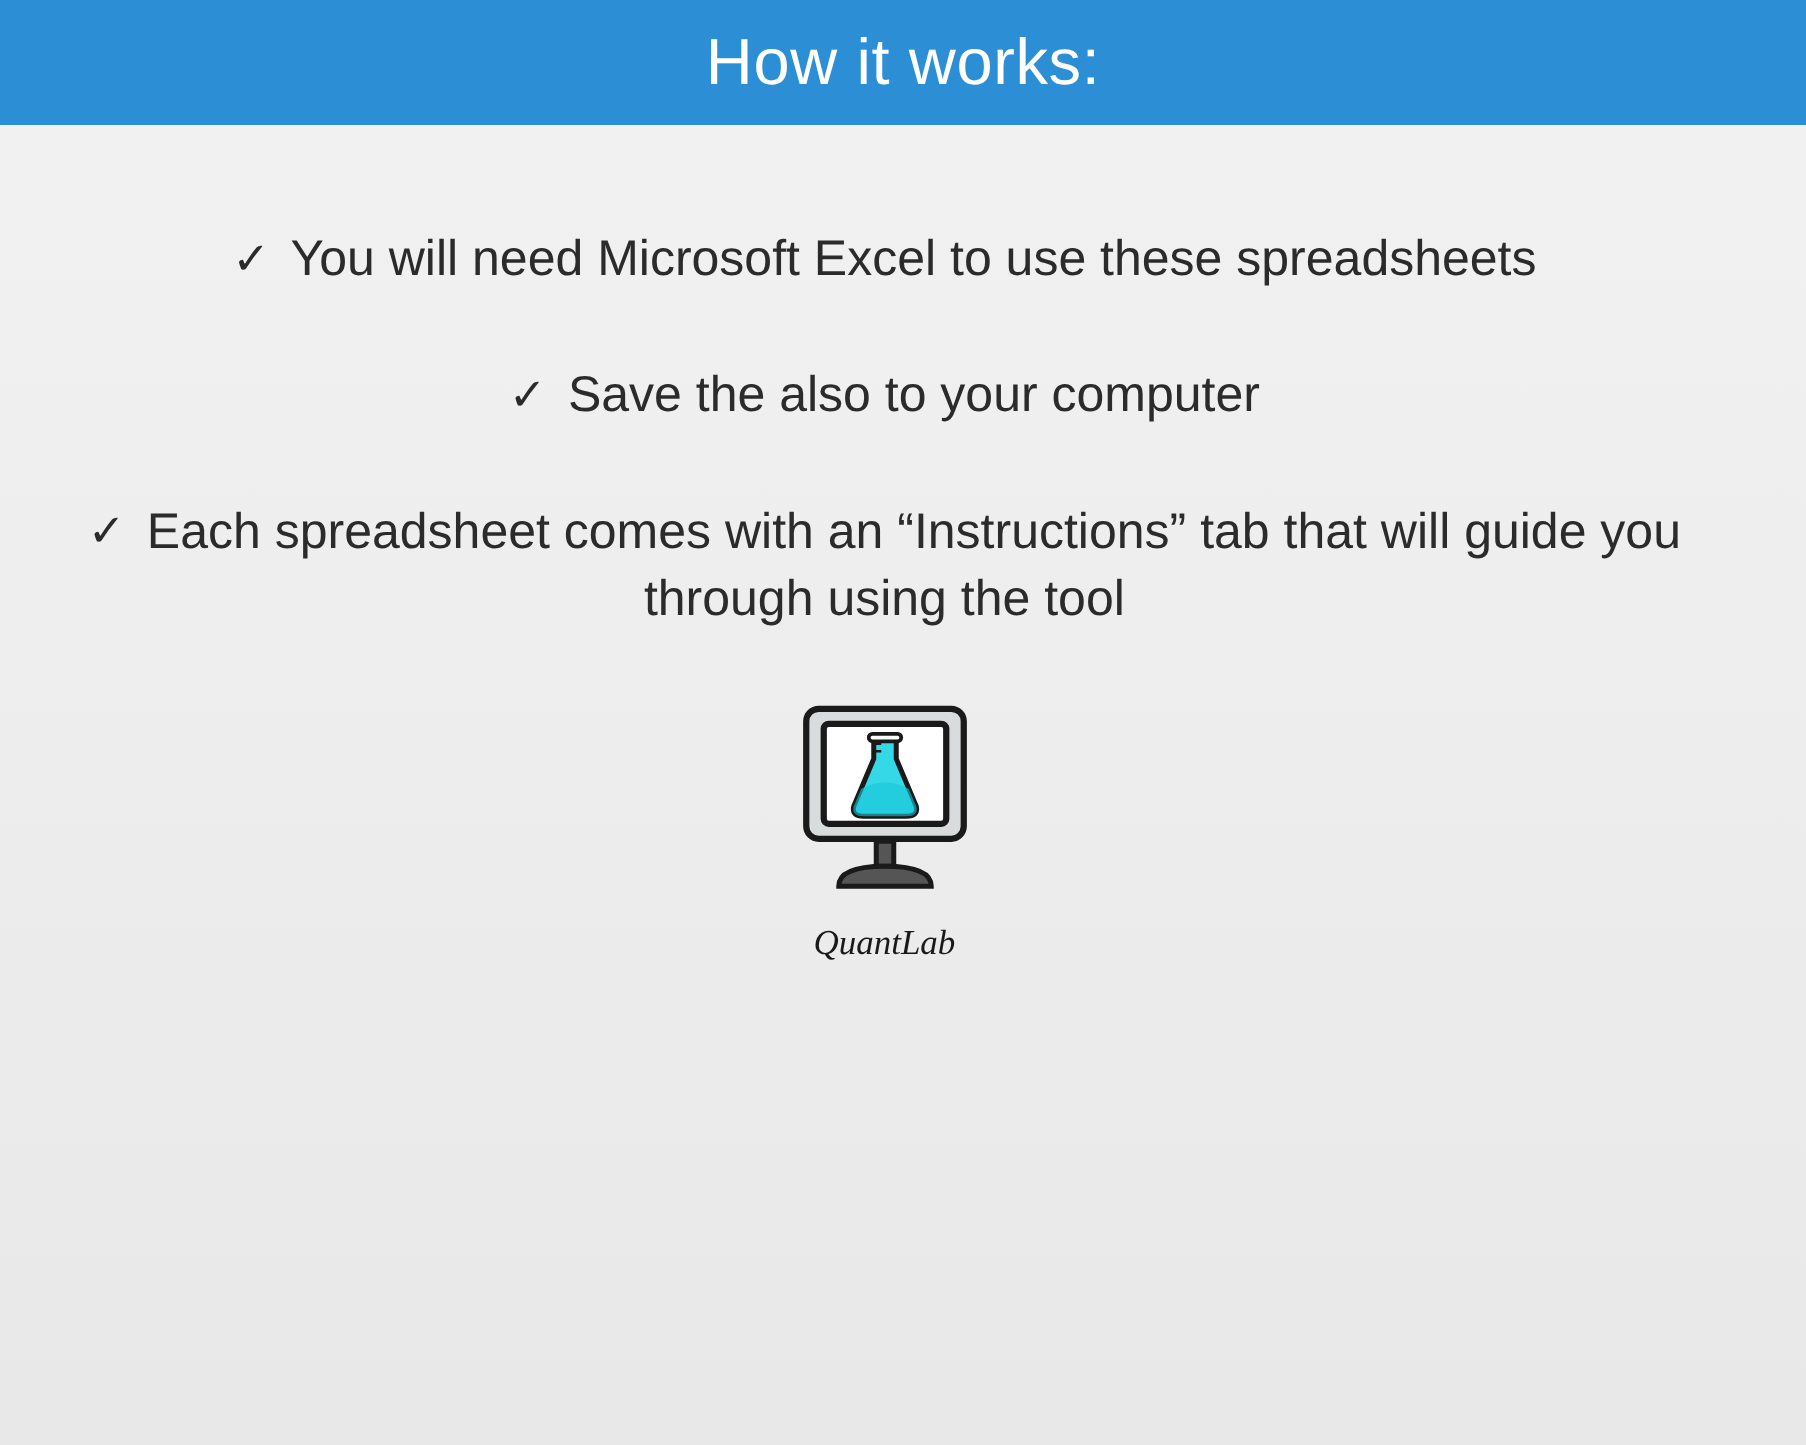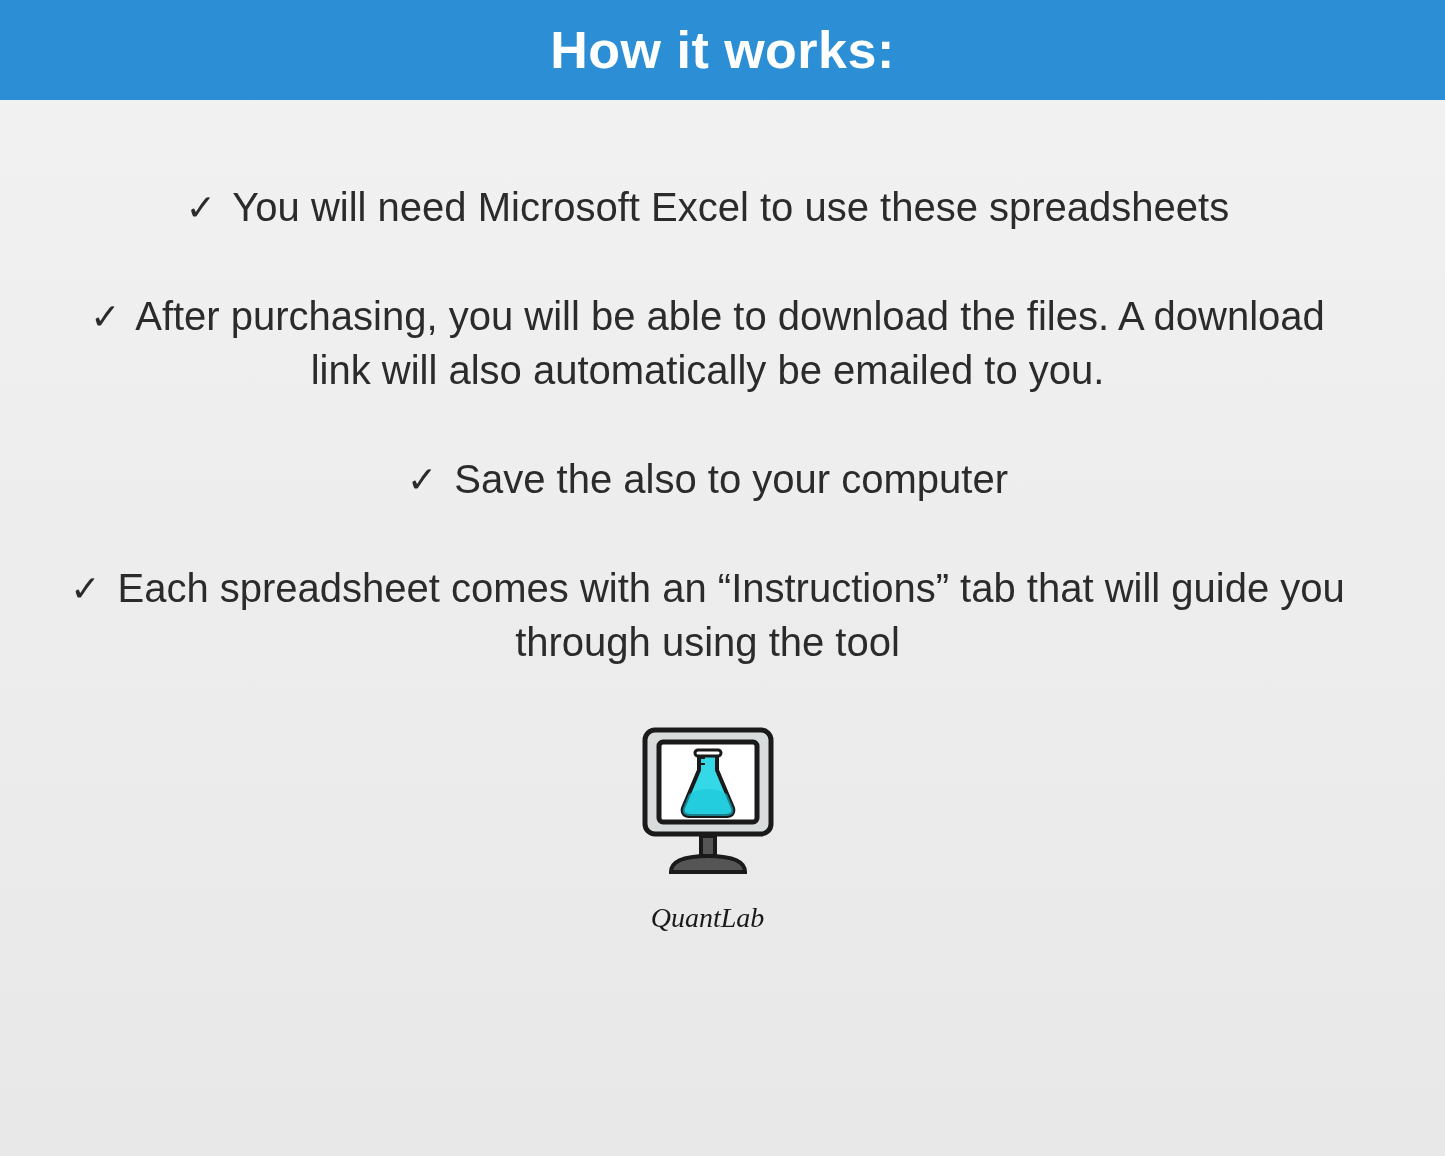--- a/index.html
+++ b/index.html
@@ -13,21 +13,21 @@
     width: 100%;
     height: 100px;
     background: #2c8fd6;
     display: flex;
     align-items: center;
     justify-content: center;
   }
   .header-title {
     color: #fff;
     font-size: 52px;
-    font-weight: 700;
+    font-weight: 400;
     letter-spacing: 0.5px;
   }
   .content {
     padding: 80px 100px 40px 70px;
     text-align: center;
   }
   .item {
     font-size: 40px;
     font-weight: 300;
     line-height: 1.35;
@@ -69,24 +69,20 @@
   <div class="header-title">How it works:</div>
 </div>
 
 <div class="content">
 
   <div class="item">
     <span class="check">✓</span>
     <span>You will need Microsoft Excel to use these spreadsheets</span>
   </div>
 
-  <div class="item">
-    <span class="check">✓</span>
-    <span>After purchasing, you will be able to download the files. A download link will also automatically be emailed to you.</span>
-  </div>
 
   <div class="item">
     <span class="check">✓</span>
     <span>Save the also to your computer</span>
   </div>
 
   <div class="item">
     <span class="check">✓</span>
     <span>Each spreadsheet comes with an “Instructions” tab that will guide you through using the tool</span>
   </div>

